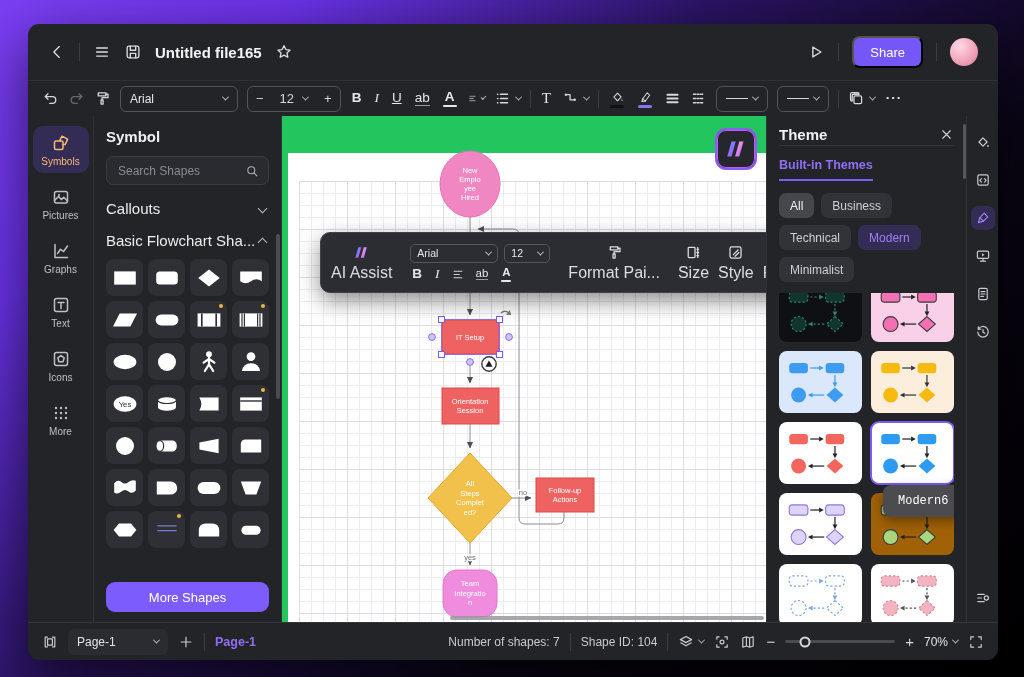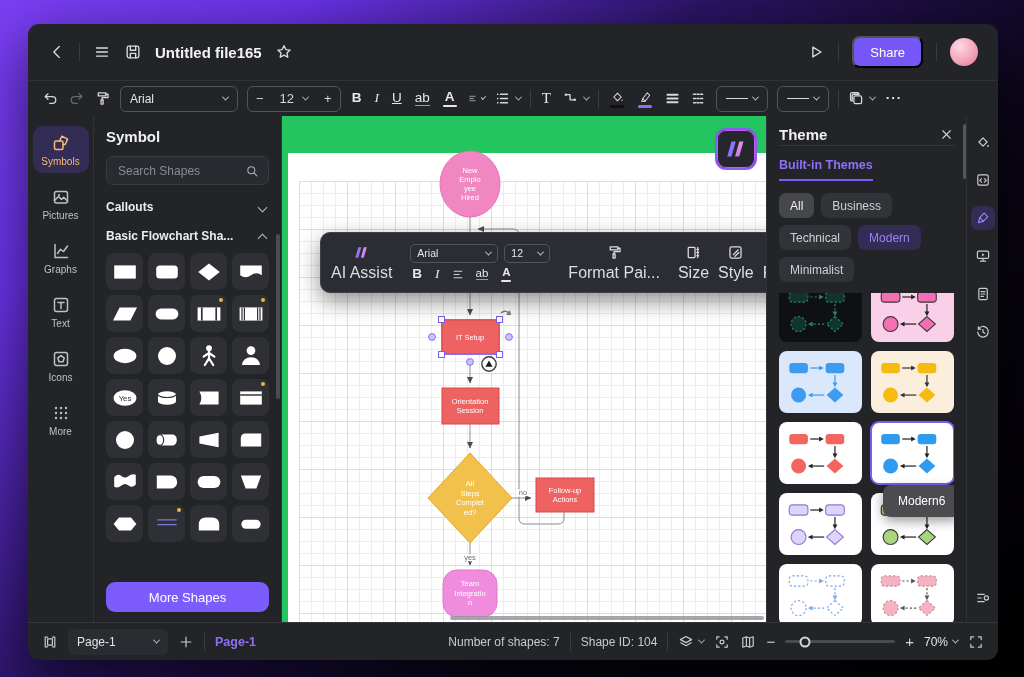--- a/index.html
+++ b/index.html
@@ -48,21 +48,21 @@
   .rail-item.active{background:#332c55;color:#fdba74}
   
   .left-panel{width:188px;flex:0 0 auto;border-right:1px solid #313237;padding:12px 12px 10px;display:flex;flex-direction:column;position:relative}
   .panel-title{font-size:15px;font-weight:bold;color:#f0f1f4}
   .search-box{margin-top:11px;height:29px;background:#2a2b30;border:1px solid #3b3c42;border-radius:7px;display:flex;align-items:center;padding:0 9px;gap:6px}
   .search-box input{flex:1;min-width:0;background:transparent;border:none;outline:none;color:#d8d9dd;font-size:12px;font-family:inherit}
   .search-box input::placeholder{color:#8a8b91}
   .s-icon{width:14px;height:14px;color:#aeafb5;flex:0 0 auto}
   .s-icon svg{width:100%;height:100%}
   .section-row{display:flex;align-items:center;justify-content:space-between;margin-top:15px;cursor:pointer;color:#eceded}
-  .section-row .lbl{font-size:12px;font-weight:bold}
+  .section-row .lbl{font-size:15px;font-weight:normal}
   .chev-d{width:7px;height:7px;border-right:1.6px solid #b9bac0;border-bottom:1.6px solid #b9bac0;transform:rotate(45deg);margin-right:3px}
   .chev-u{transform:rotate(-135deg);margin-top:4px}
   .shape-grid{margin-top:10px;display:grid;grid-template-columns:repeat(4,1fr);gap:5px}
   .shape-tile{position:relative;height:37px;background:#2f3036;border-radius:8px;display:flex;align-items:center;justify-content:center;cursor:pointer}
   .shape-tile svg{width:30px;height:30px}
   .dot{position:absolute;top:3px;right:4px;width:4px;height:4px;border-radius:50%;background:#e8b93e}
   .more-shapes{margin-top:auto;height:30px;border-radius:9px;background:#7c5cfc;color:#fff;font-size:13px;
     display:flex;align-items:center;justify-content:center;cursor:pointer}
   .lp-scroll{position:absolute;right:1px;top:118px;width:4px;height:165px;border-radius:2px;background:#4b4c52}
   
@@ -828,21 +828,21 @@
                 <path d="M33.5 12.5h10" stroke="#222222" stroke-width="1.3" fill="none"></path>
                 <path d="M48 12.5l-5-2.6v5.2z" fill="#222222"></path>
                 <path d="M60 20v8.5" stroke="#222222" stroke-width="1.3" fill="none"></path>
                 <path d="M60 33l-2.6-5h5.2z" fill="#222222"></path>
                 <circle cx="21" cy="41.5" r="8" fill="#ded3f8" stroke="#8f78d9" stroke-width="1.2"></circle>
                 <polygon points="60,33.5 69,41.5 60,49.5 51,41.5" fill="#ded3f8" stroke="#8f78d9" stroke-width="1.2"></polygon>
                 <path d="M48.5 41.5h-13" stroke="#222222" stroke-width="1.3" fill="none"></path>
                 <path d="M31 41.5l5-2.6v5.2z" fill="#222222"></path>
               </svg>
             </div>
-            <div class="theme-card" style="background: #ffffff;">
+            <div class="theme-card" style="background: #a16207; font-family: Liberation Mono, monospace;">
               <svg viewBox="0 0 89 55">
                 <rect x="11" y="7" width="20" height="11" rx="3.5" fill="#a9d57e" stroke="#3a3a3a" stroke-width="1.2"></rect>
                 <rect x="50" y="7" width="20" height="11" rx="3.5" fill="#a9d57e" stroke="#3a3a3a" stroke-width="1.2"></rect>
                 <path d="M33.5 12.5h10" stroke="#222222" stroke-width="1.3" fill="none"></path>
                 <path d="M48 12.5l-5-2.6v5.2z" fill="#222222"></path>
                 <path d="M60 20v8.5" stroke="#222222" stroke-width="1.3" fill="none"></path>
                 <path d="M60 33l-2.6-5h5.2z" fill="#222222"></path>
                 <circle cx="21" cy="41.5" r="8" fill="#a9d57e" stroke="#3a3a3a" stroke-width="1.2"></circle>
                 <polygon points="60,33.5 69,41.5 60,49.5 51,41.5" fill="#a9d57e" stroke="#3a3a3a" stroke-width="1.2"></polygon>
                 <path d="M48.5 41.5h-13" stroke="#222222" stroke-width="1.3" fill="none"></path>

